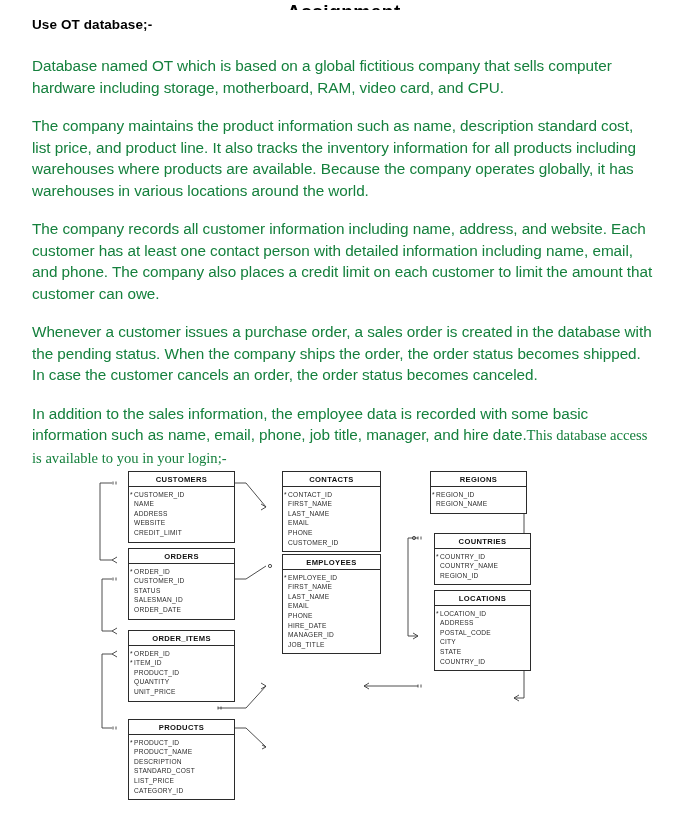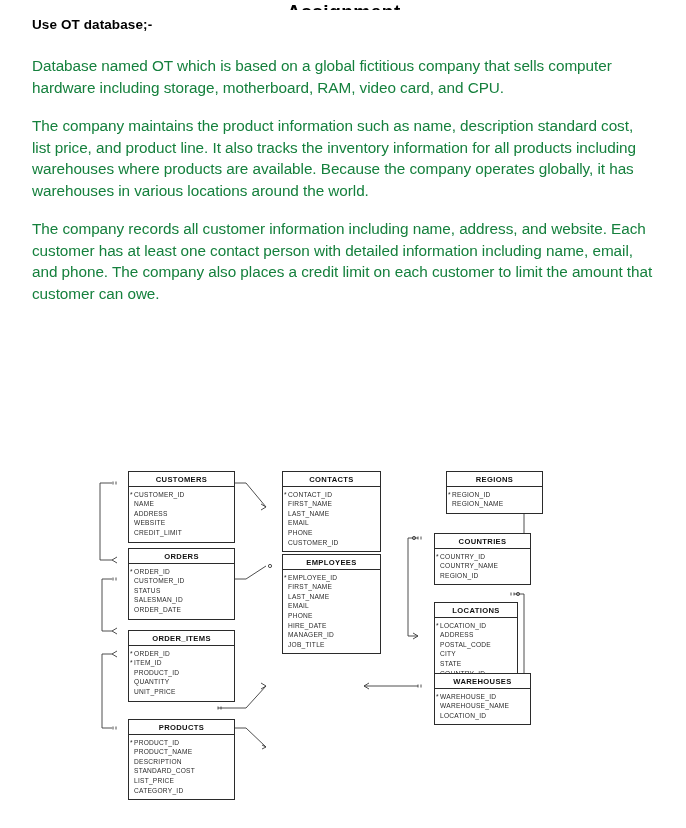--- a/index.html
+++ b/index.html
@@ -124,22 +124,24 @@
     <div class="sp-lg"></div>
     <p class="para">Database named OT which is based on a global fictitious company that sells computer hardware including storage, motherboard, RAM, video card, and CPU.</p>
 
     <div class="sp-md"></div>
     <p class="para">The company maintains the product information such as name, description standard cost, list price, and product line. It also tracks the inventory information for all products including warehouses where products are available. Because the company operates globally, it has warehouses in various locations around the world.</p>
 
     <div class="sp-md"></div>
     <p class="para">The company records all customer information including name, address, and website. Each customer has at least one contact person with detailed information including name, email, and phone. The company also places a credit limit on each customer to limit the amount that customer can owe.</p>
 
     <div class="sp-md"></div>
+    <p class="para">Whenever a customer issues a purchase order, a sales order is created in the database with the pending status. When the company ships the order, the order status becomes shipped. In case the customer cancels an order, the order status becomes canceled.</p>
 
     <div class="sp-md"></div>
+    <p class="para"><span>In addition to the sales information, the employee data is recorded with some basic information such as name, email, phone, job title, manager, and hire date.</span><span class="serif-tail">This database access is available to you in your login;-</span></p>
   </div>
 
   <div class="erd">
 
     <svg width="460" height="345" viewBox="0 0 460 345">
       <g stroke="#3a3a3a" stroke-width="0.9" fill="none">
 
         <path d="M122 17 L150 17 L170 41"></path>
 
         <path d="M16 17 L4 17 L4 94 L16 94"></path>
@@ -284,60 +286,50 @@
           <li><span class="pk"></span><span>PHONE</span></li>
           <li><span class="pk"></span><span>HIRE_DATE</span></li>
           <li><span class="pk"></span><span>MANAGER_ID</span></li>
           <li><span class="pk"></span><span>JOB_TITLE</span></li>
         </ul>
       </div>
     </div>
 
 
 
-    <div class="tbl" style="left:334px; top:5px; width:97px;">
+    <div class="tbl" style="left:318px; top:5px; width:97px;">
       <div class="box">
         <div class="title">REGIONS</div>
         <ul>
           <li class="key"><span class="pk"></span><span>REGION_ID</span></li>
           <li><span class="pk"></span><span>REGION_NAME</span></li>
         </ul>
       </div>
     </div>
 
     <div class="tbl" style="left:322px; top:67px; width:97px;">
       <div class="box">
         <div class="title">COUNTRIES</div>
         <ul>
           <li class="key"><span class="pk"></span><span>COUNTRY_ID</span></li>
           <li><span class="pk"></span><span>COUNTRY_NAME</span></li>
           <li><span class="pk"></span><span>REGION_ID</span></li>
         </ul>
       </div>
     </div>
 
-    <div class="tbl" style="left:322px; top:136px; width:84px;">
+    <div class="tbl" style="left:322px; top:124px; width:97px;">
       <div class="box">
         <div class="title">LOCATIONS</div>
         <ul>
           <li class="key"><span class="pk"></span><span>LOCATION_ID</span></li>
           <li><span class="pk"></span><span>ADDRESS</span></li>
           <li><span class="pk"></span><span>POSTAL_CODE</span></li>
           <li><span class="pk"></span><span>CITY</span></li>
           <li><span class="pk"></span><span>STATE</span></li>
           <li><span class="pk"></span><span>COUNTRY_ID</span></li>
         </ul>
       </div>
     </div>
 
-    <div class="tbl" style="left:322px; top:207px; width:97px;">
-      <div class="box">
-        <div class="title">WAREHOUSES</div>
-        <ul>
-          <li class="key"><span class="pk"></span><span>WAREHOUSE_ID</span></li>
-          <li><span class="pk"></span><span>WAREHOUSE_NAME</span></li>
-          <li><span class="pk"></span><span>LOCATION_ID</span></li>
-        </ul>
-      </div>
-    </div>
 
   </div>
 </div>
 
 </body></html>

